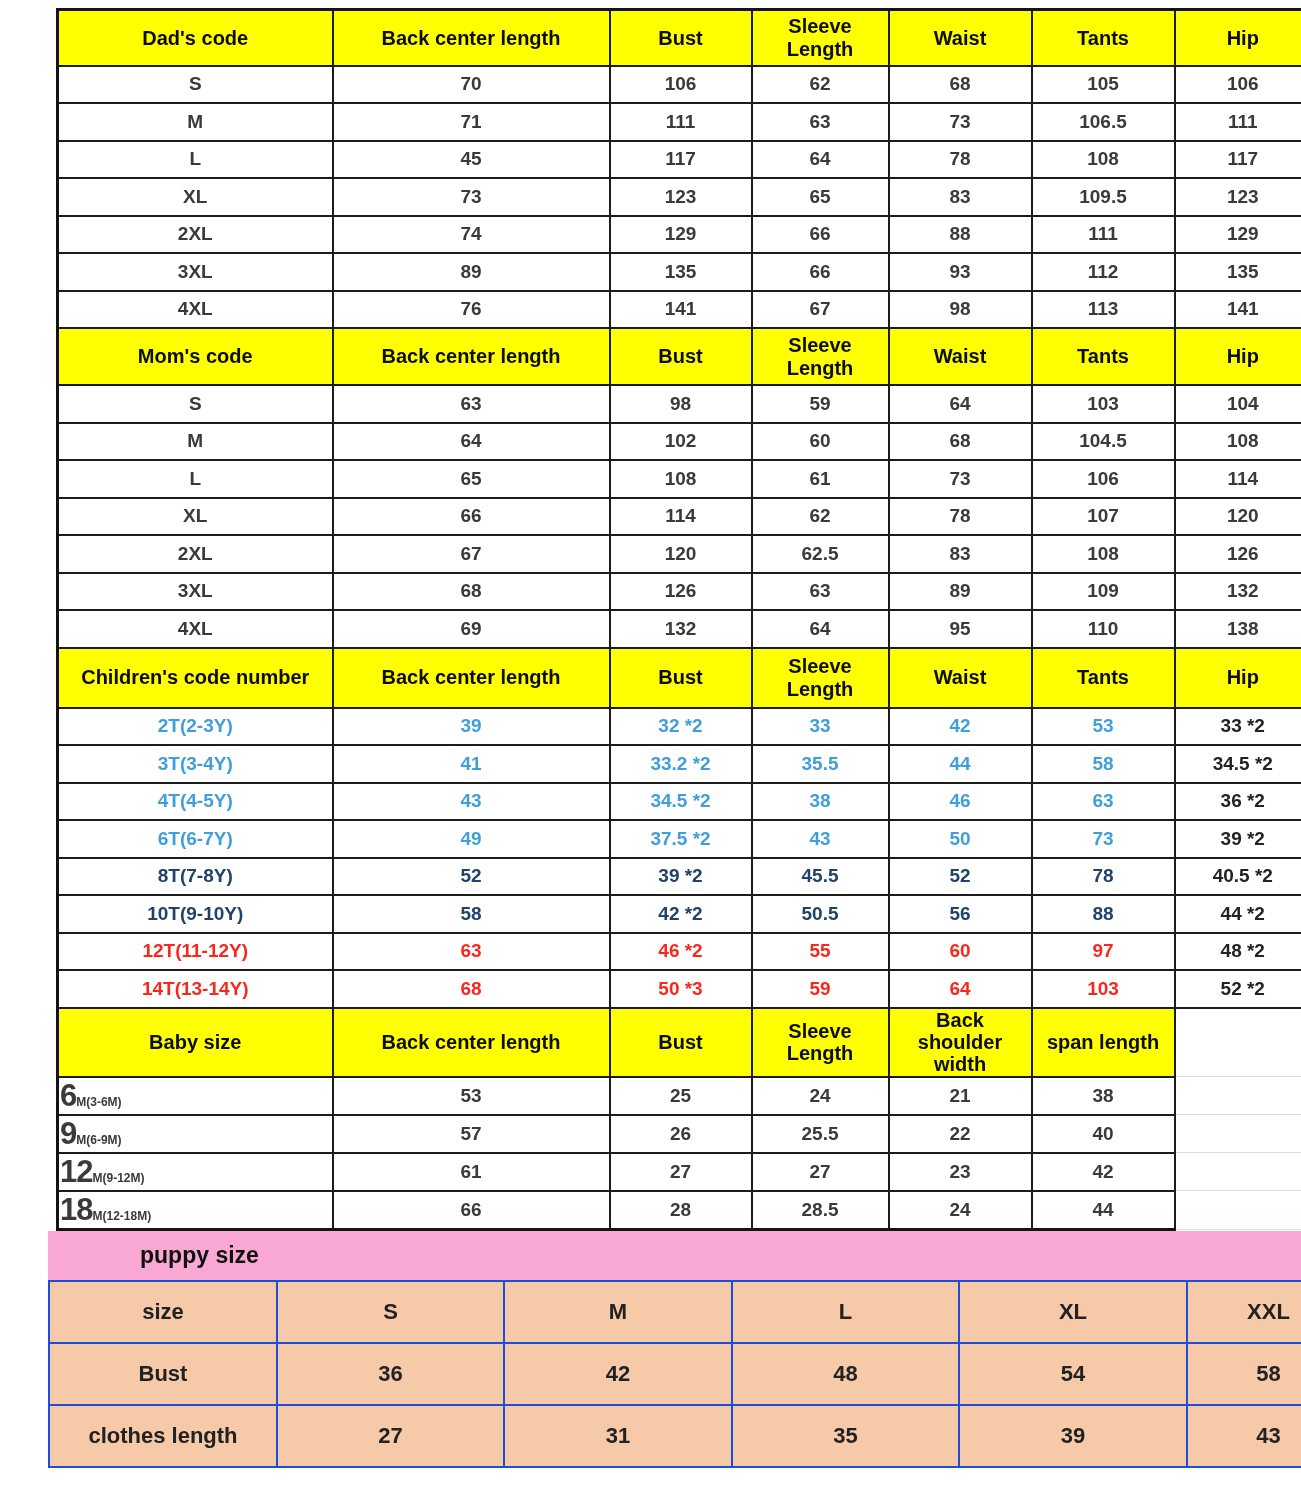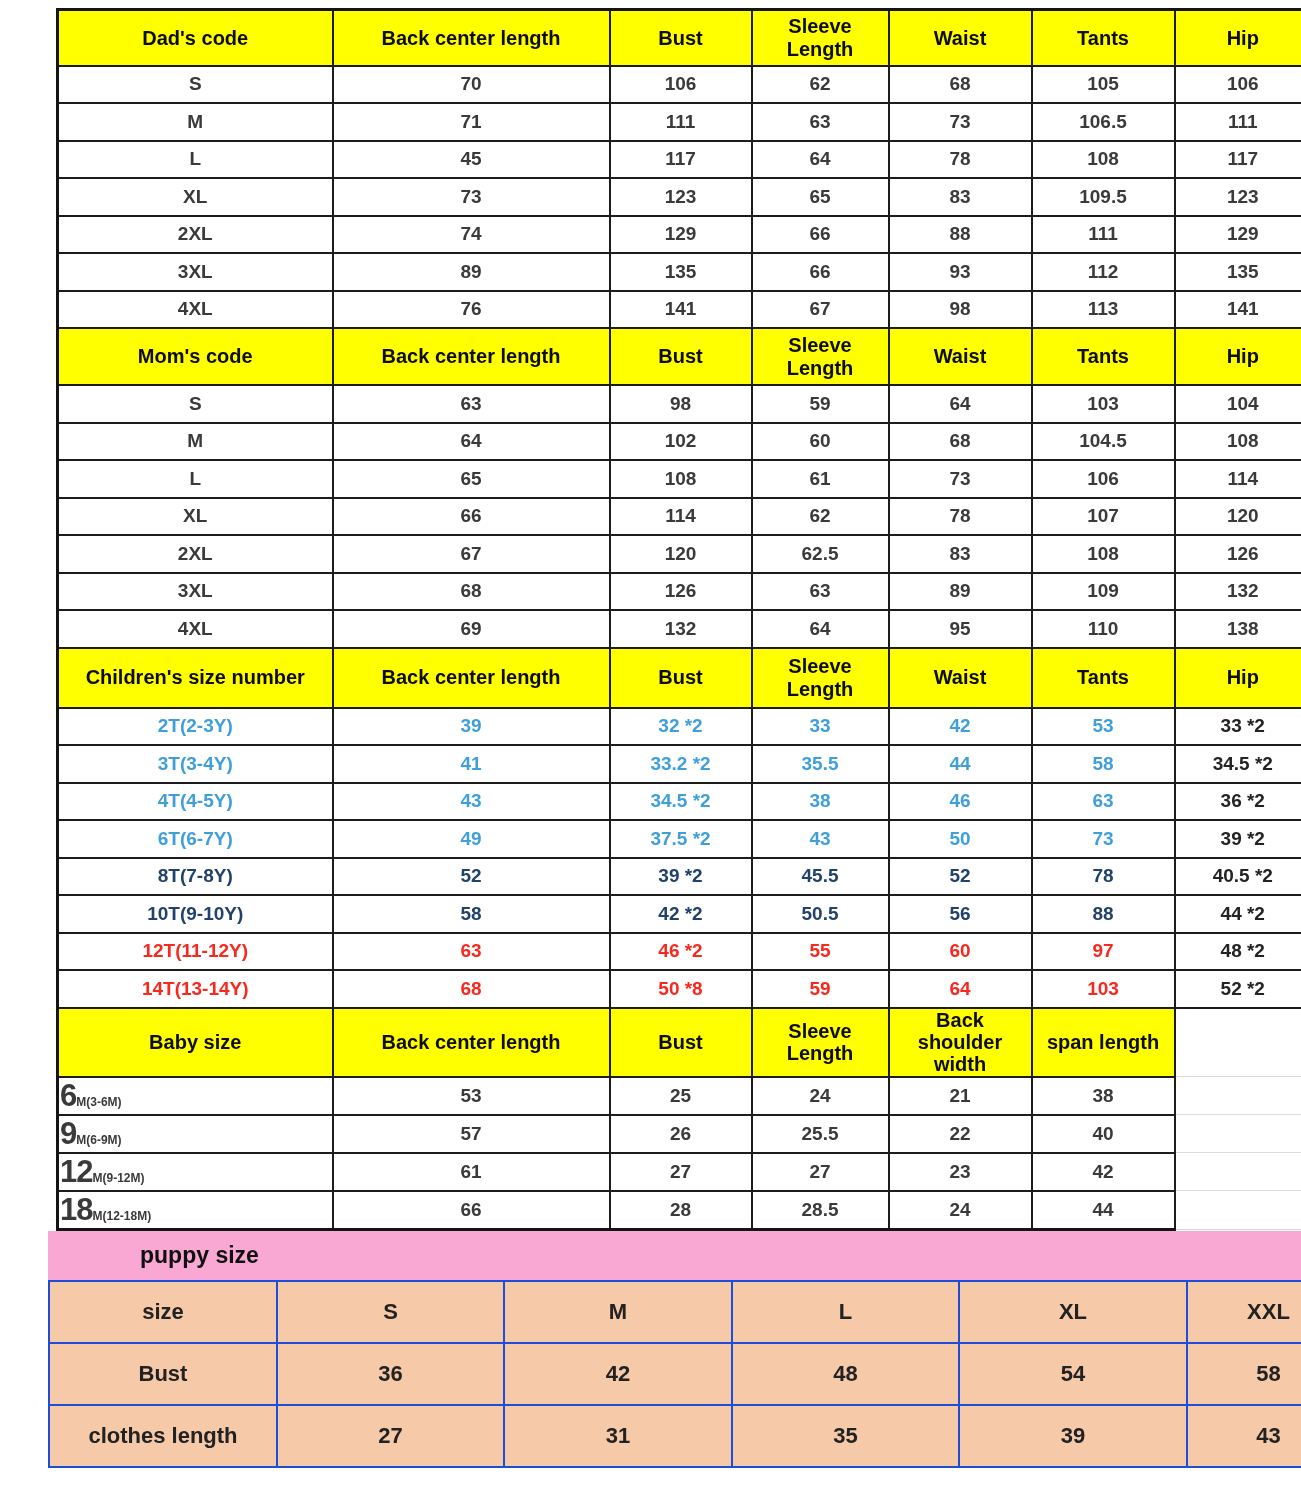--- a/index.html
+++ b/index.html
@@ -260,21 +260,21 @@
           <td class="real c0 label">4XL</td>
           <td class="real c1">69</td>
           <td class="real c2">132</td>
           <td class="real c3">64</td>
           <td class="real c4">95</td>
           <td class="real c5">110</td>
           <td class="real c6 hipcell">138</td>
           <td class="ghost"></td>
         </tr>
         <tr class="head-row sec-children">
-          <td class="real h c0">Children's size number</td>
+          <td class="real h c0">Children's code number</td>
           <td class="real h c1">Back center length</td>
           <td class="real h c2">Bust</td>
           <td class="real h c3">Sleeve
 Length</td>
           <td class="real h c4">Waist</td>
           <td class="real h c5">Tants</td>
           <td class="real h c6">Hip</td>
           <td class="ghost"></td>
         </tr>
         <tr class="data-row sec-children tone-lightblue">
@@ -343,21 +343,21 @@
           <td class="real c2">46 *2</td>
           <td class="real c3">55</td>
           <td class="real c4">60</td>
           <td class="real c5">97</td>
           <td class="real c6 hipcell">48 *2</td>
           <td class="ghost"></td>
         </tr>
         <tr class="data-row sec-children tone-red">
           <td class="real c0 label">14T(13-14Y)</td>
           <td class="real c1">68</td>
-          <td class="real c2">50 *8</td>
+          <td class="real c2">50 *3</td>
           <td class="real c3">59</td>
           <td class="real c4">64</td>
           <td class="real c5">103</td>
           <td class="real c6 hipcell">52 *2</td>
           <td class="ghost"></td>
         </tr>
         <tr class="head-row sec-baby">
           <td class="real h c0">Baby size</td>
           <td class="real h c1">Back center length</td>
           <td class="real h c2">Bust</td>

